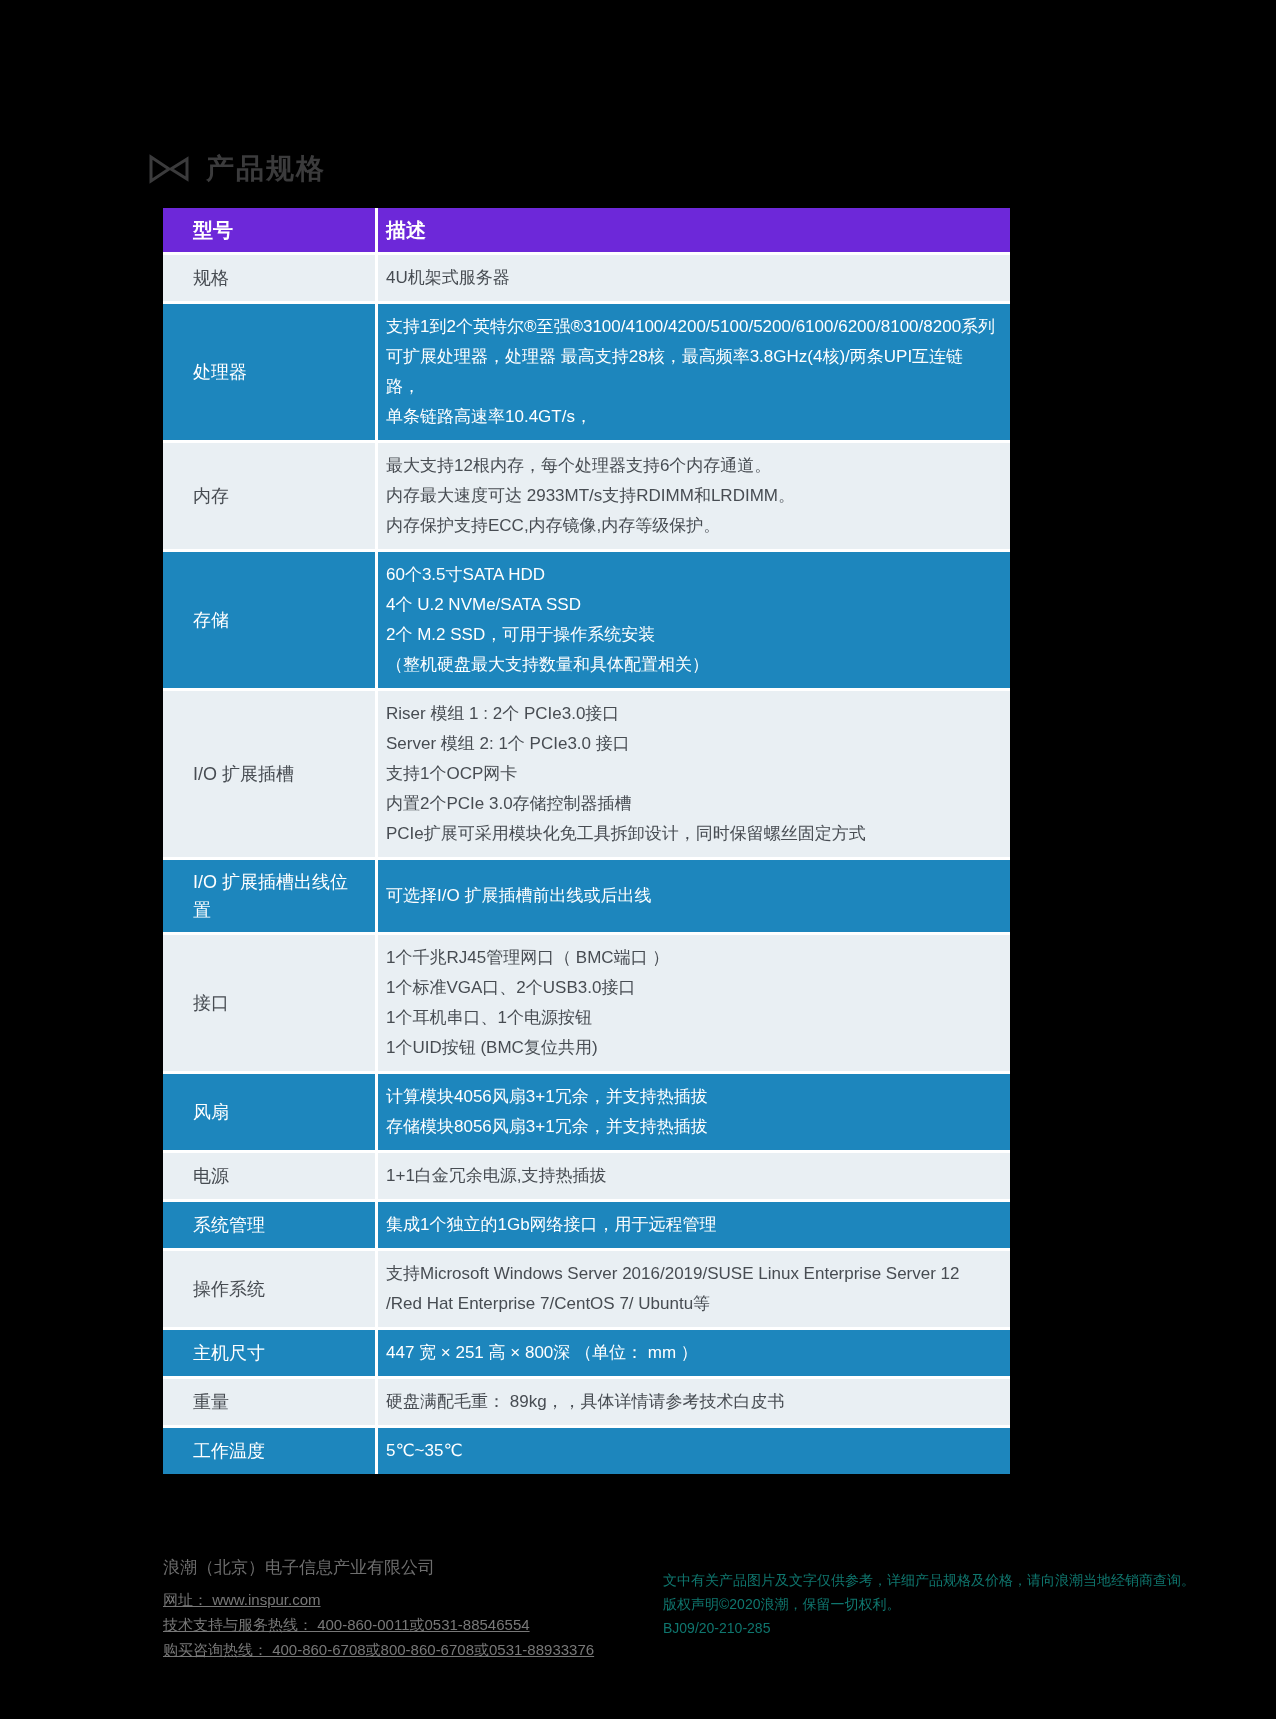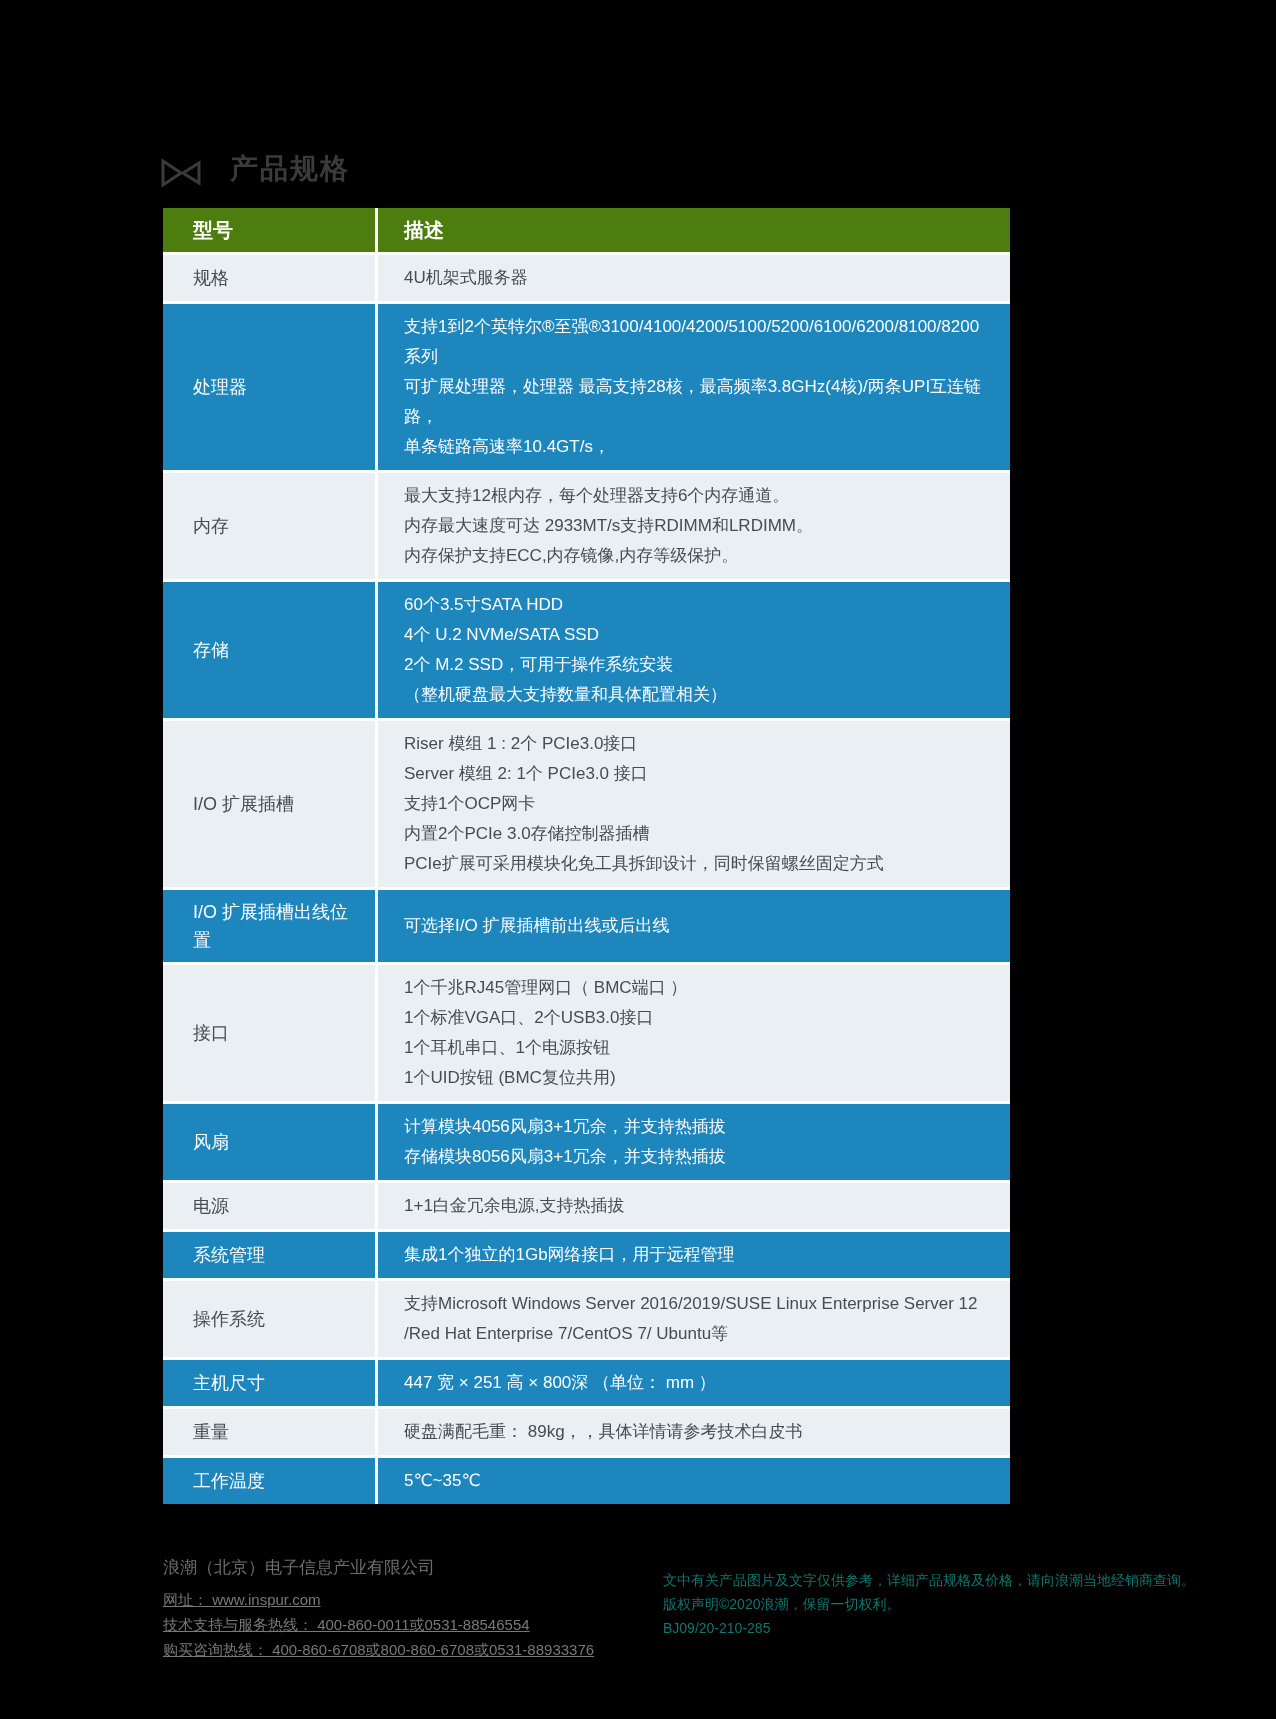--- a/index.html
+++ b/index.html
@@ -5,22 +5,22 @@
   html,body{margin:0;padding:0;}
   body{
     width:1276px;height:1719px;
     background:#000000;
     position:relative;
     font-family:"Liberation Sans","DejaVu Sans",sans-serif;
     -webkit-font-smoothing:antialiased;
   }
   
   .section-header{
-    position:absolute;left:160px;top:150px;
-    display:flex;align-items:flex-end;gap:28px;
+    position:absolute;left:148px;top:150px;
+    display:flex;align-items:center;gap:16px;
   }
   .bowtie{display:inline-flex;align-items:center;}
   .section-title{
     font-size:28px;font-weight:bold;color:#3b3b3c;margin:0;
     letter-spacing:2px;
   }
   
   .spec-table{
     position:absolute;left:163px;top:208px;width:847px;
     display:flex;flex-direction:column;
@@ -30,33 +30,33 @@
   .cell{box-sizing:border-box;}
   .label-cell{
     width:212px;flex:0 0 212px;
     padding:8px 10px 8px 30px;
     display:flex;align-items:center;
     font-size:18px;line-height:28px;
   }
   .col-divider{width:3px;flex:0 0 3px;background:#ffffff;}
   .desc-cell{
     flex:1;
-    padding:8px 14px 8px 26px;
+    padding:8px 14px 8px 8px;
     display:flex;flex-direction:column;justify-content:center;
   }
   .line{font-size:17px;line-height:30px;}
   .header-row{height:44px;}
   .header-row .label-cell,.header-row .desc-cell{
     font-weight:bold;font-size:20px;color:#ffffff;
     padding-top:0;padding-bottom:0;justify-content:center;
   }
   .header-row .label-cell{justify-content:flex-start;}
   .blue{background:#1d86bd;color:#ffffff;}
   .light{background:#e9eff3;color:#474c52;}
-  .header-row.blue{background:#4d7c0f;}
+  .header-row.blue{background:#6d28d9;}
   
   .footer-left{
     position:absolute;left:163px;top:1556px;color:#787878;
   }
   .footer-left .company{font-size:17px;color:#6e6e6e;font-weight:normal;margin-bottom:8px;}
   .footer-left .fline{font-size:15px;line-height:25px;text-decoration:underline;}
   .footer-right{
     position:absolute;left:663px;top:1568px;color:#0f766e;
   }
   .footer-right .fline{font-size:14px;line-height:24px;}

